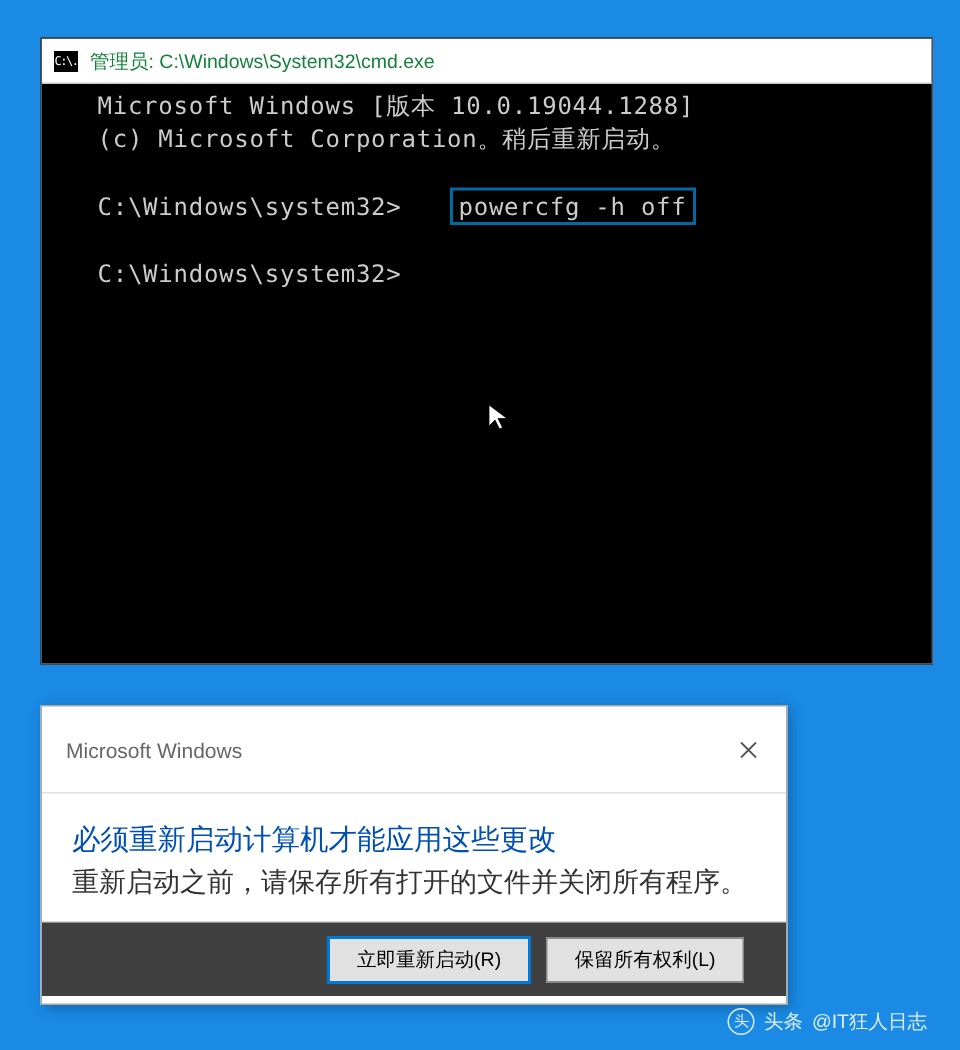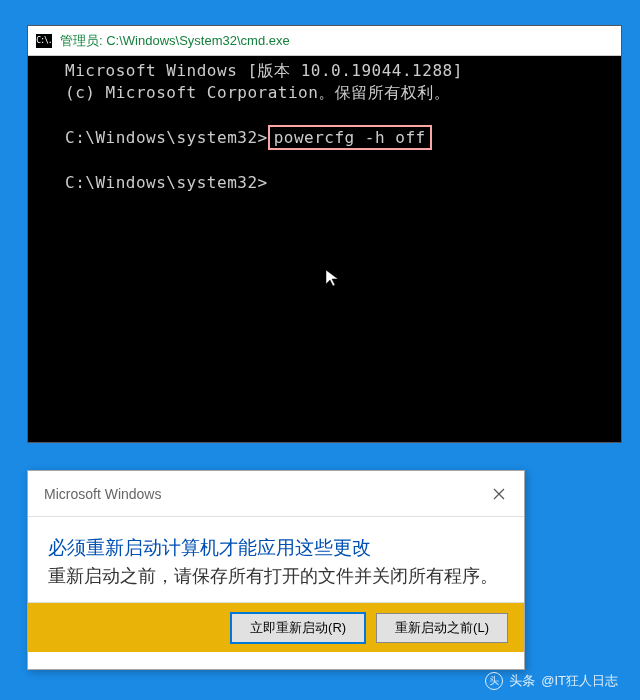--- a/index.html
+++ b/index.html
@@ -51,44 +51,45 @@
       font-size: 16px;
       color: #ccc;
       line-height: 1.35;
       letter-spacing: 0.5px;
     }
     .terminal-line {
       white-space: pre;
       padding-left: 31px;
     }
     .highlight-box {
-      border: 2px solid #fca5a5;
+      border: 2px solid #0369a1;
       padding: 0 4px;
       display: inline-block;
+      margin-left: 32px;
     }
     .cursor {
       display: inline-block;
       width: 32px;
       height: 32px;
       position: absolute;
       top: 242px;
       left: 296px;
     }
     .dialog {
       position: absolute;
       top: 470px;
       left: 27px;
       width: 498px;
       height: 200px;
       background: #fff;
       border: 1px solid #a7a7a7;
       box-shadow: 2px 2px 8px rgba(0,0,0,0.25);
     }
     .dialog-header {
-      height: 46px;
+      height: 58px;
       display: flex;
       align-items: center;
       justify-content: space-between;
       padding: 0 10px 0 16px;
       border-bottom: 1px solid #e0e0e0;
     }
     .dialog-title {
       font-size: 14px;
       color: #666;
     }
@@ -109,27 +110,27 @@
       color: #0050b3;
       font-size: 19px;
       font-weight: 400;
       margin-bottom: 3px;
     }
     .dialog-text {
       color: #333;
       font-size: 18px;
     }
     .dialog-footer {
-      background: #eab308;
+      background: #404040;
       border-top: 1px solid #ddd;
       height: 50px;
       display: flex;
       align-items: center;
       justify-content: flex-end;
-      padding: 0 16px;
+      padding: 0 28px;
       gap: 10px;
     }
     .dlg-btn {
       background: #e1e1e1;
       border: 1px solid #888;
       padding: 5px 18px;
       font-size: 13px;
       font-family: inherit;
       cursor: pointer;
     }
@@ -161,21 +162,21 @@
 </head>
 <body>
 
 <div class="cmd-window">
   <div class="titlebar">
     <div class="cmd-icon">C:\.</div>
     <div class="titlebar-text">管理员: C:\Windows\System32\cmd.exe</div>
   </div>
   <div class="terminal">
     <div class="terminal-line">Microsoft Windows [版本 10.0.19044.1288]</div>
-    <div class="terminal-line">(c) Microsoft Corporation。保留所有权利。</div>
+    <div class="terminal-line">(c) Microsoft Corporation。稍后重新启动。</div>
     <div class="terminal-line">&nbsp;</div>
     <div class="terminal-line"><span>C:\Windows\system32&gt;</span><span class="highlight-box">powercfg -h off</span></div>
     <div class="terminal-line">&nbsp;</div>
     <div class="terminal-line">C:\Windows\system32&gt;</div>
   </div>
   <div class="cursor">
     <svg viewBox="0 0 20 20" width="20" height="20">
       <path d="M2 2 L2 16 L6 12 L9 18 L11 17 L8 11 L14 11 Z" fill="#fff" stroke="#000" stroke-width="0.5"></path>
     </svg>
   </div>
@@ -189,21 +190,21 @@
           <path d="M1 1 L11 11 M11 1 L1 11" stroke="#555" stroke-width="1.2"></path>
         </svg>
     </div>
   </div>
   <div class="dialog-body">
     <div class="dialog-heading">必须重新启动计算机才能应用这些更改</div>
     <div class="dialog-text">重新启动之前，请保存所有打开的文件并关闭所有程序。</div>
   </div>
   <div class="dialog-footer">
     <button class="dlg-btn primary">立即重新启动(R)</button>
-    <button class="dlg-btn">重新启动之前(L)</button>
+    <button class="dlg-btn">保留所有权利(L)</button>
   </div>
 </div>
 
 <div class="watermark">
   <div class="watermark-icon">头</div>
   <span>头条</span>
   <span>@IT狂人日志</span>
 </div>
 
 </body></html>

